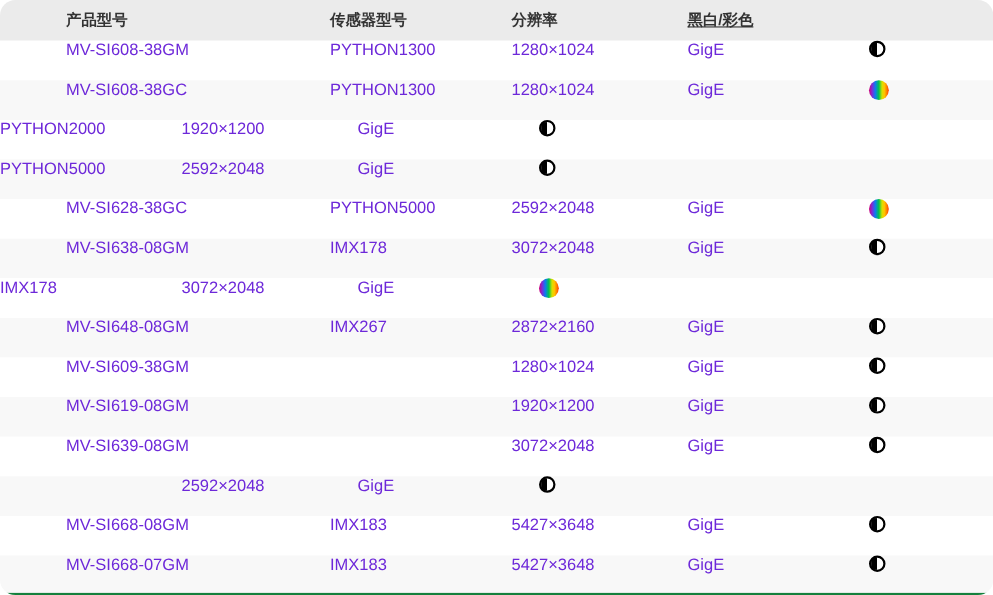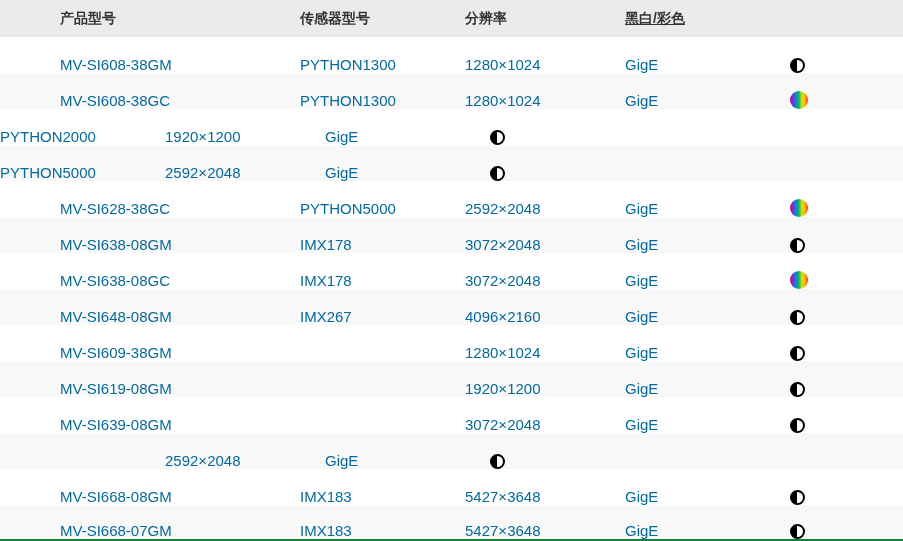--- a/index.html
+++ b/index.html
@@ -6,37 +6,38 @@
   html, body {
     width: 903px;
     background: #ffffff;
     font-family: "Liberation Sans", sans-serif;
     overflow: hidden;
   }
   .spec-table {
     width: 903px;
     height: 541px;
     overflow: hidden;
+    border-radius: 14px;
   }
   .header-row {
     display: flex;
     align-items: center;
     height: 37px;
     background: #ebebeb;
     font-size: 14px;
     font-weight: bold;
     color: #333333;
   }
   .body-row {
     display: flex;
-    align-items: flex-end;
+    align-items: flex-start;
     height: 36px;
     background: #ffffff;
     font-size: 15px;
-    color: #0369a1;
+    color: #6d28d9;
   }
   .body-row.striped { background: #f8f8f8; }
   .body-row:last-child { border-bottom: 2px solid #15803d; }
 
   .col-model      { width: 300px; padding-left: 60px; }
   .col-sensor     { width: 165px; }
   .col-resolution { width: 160px; }
   .col-interface  { width: 160px; }
   .col-colormode  { flex: 1; display: flex; align-items: center; text-decoration: underline; }
 
@@ -123,33 +124,32 @@
     <div class="col-model">MV-SI638-08GM</div>
     <div class="col-sensor">IMX178</div>
     <div class="col-resolution">3072×2048</div>
     <div class="col-interface">GigE</div>
     <div class="col-colormode">
       <span class="icon-mono"></span>
     </div>
   </div>
 
   <div class="body-row">
-    <div class="col-model">MV-SI638-08GC</div>
     <div class="col-sensor">IMX178</div>
     <div class="col-resolution">3072×2048</div>
     <div class="col-interface">GigE</div>
     <div class="col-colormode">
       <span class="icon-color"></span>
     </div>
   </div>
 
   <div class="body-row striped">
     <div class="col-model">MV-SI648-08GM</div>
     <div class="col-sensor">IMX267</div>
-    <div class="col-resolution">4096×2160</div>
+    <div class="col-resolution">2872×2160</div>
     <div class="col-interface">GigE</div>
     <div class="col-colormode">
       <span class="icon-mono"></span>
     </div>
   </div>
 
   <div class="body-row">
     <div class="col-model">MV-SI609-38GM</div>
     <div class="col-sensor"></div>
     <div class="col-resolution">1280×1024</div>

